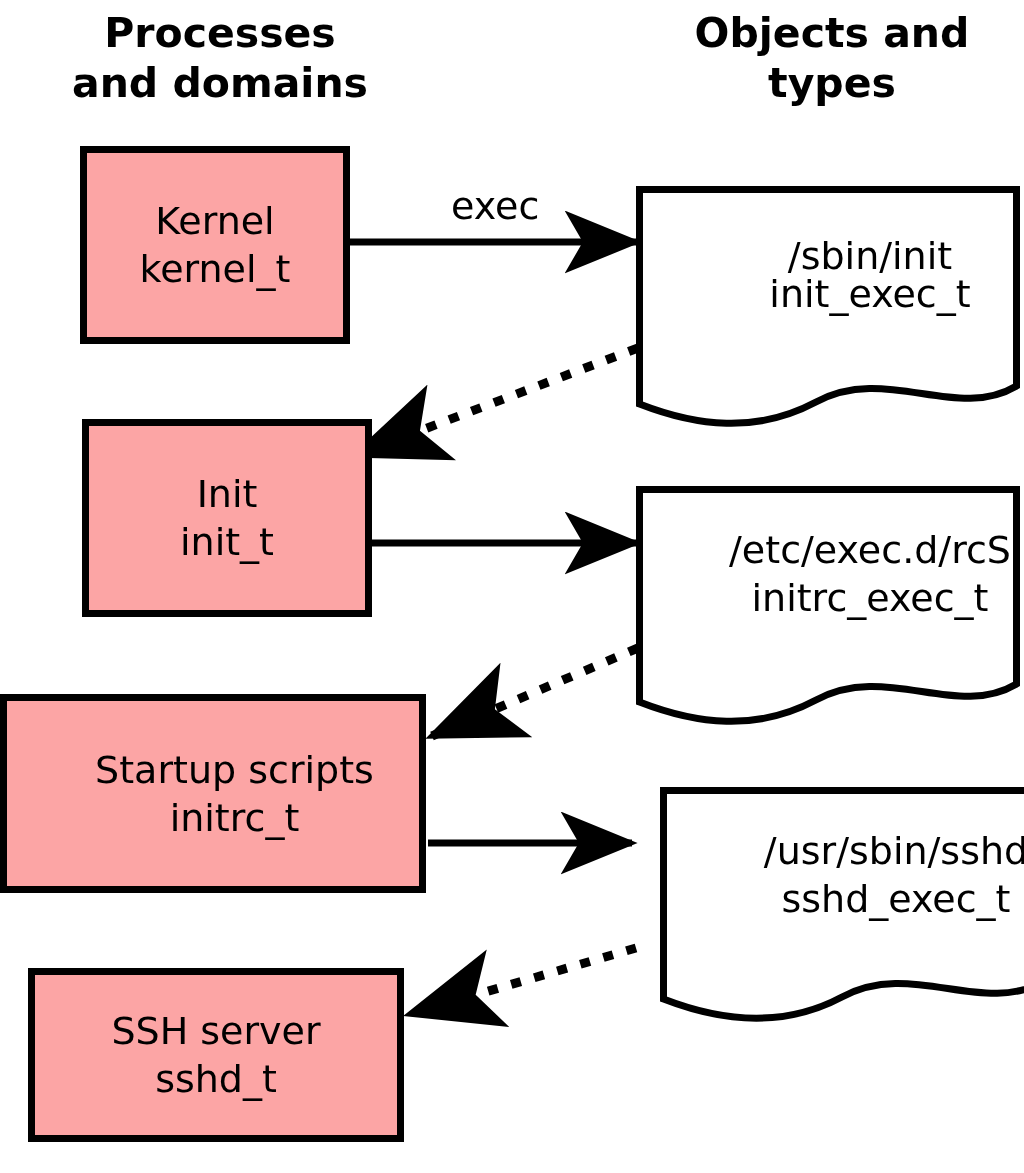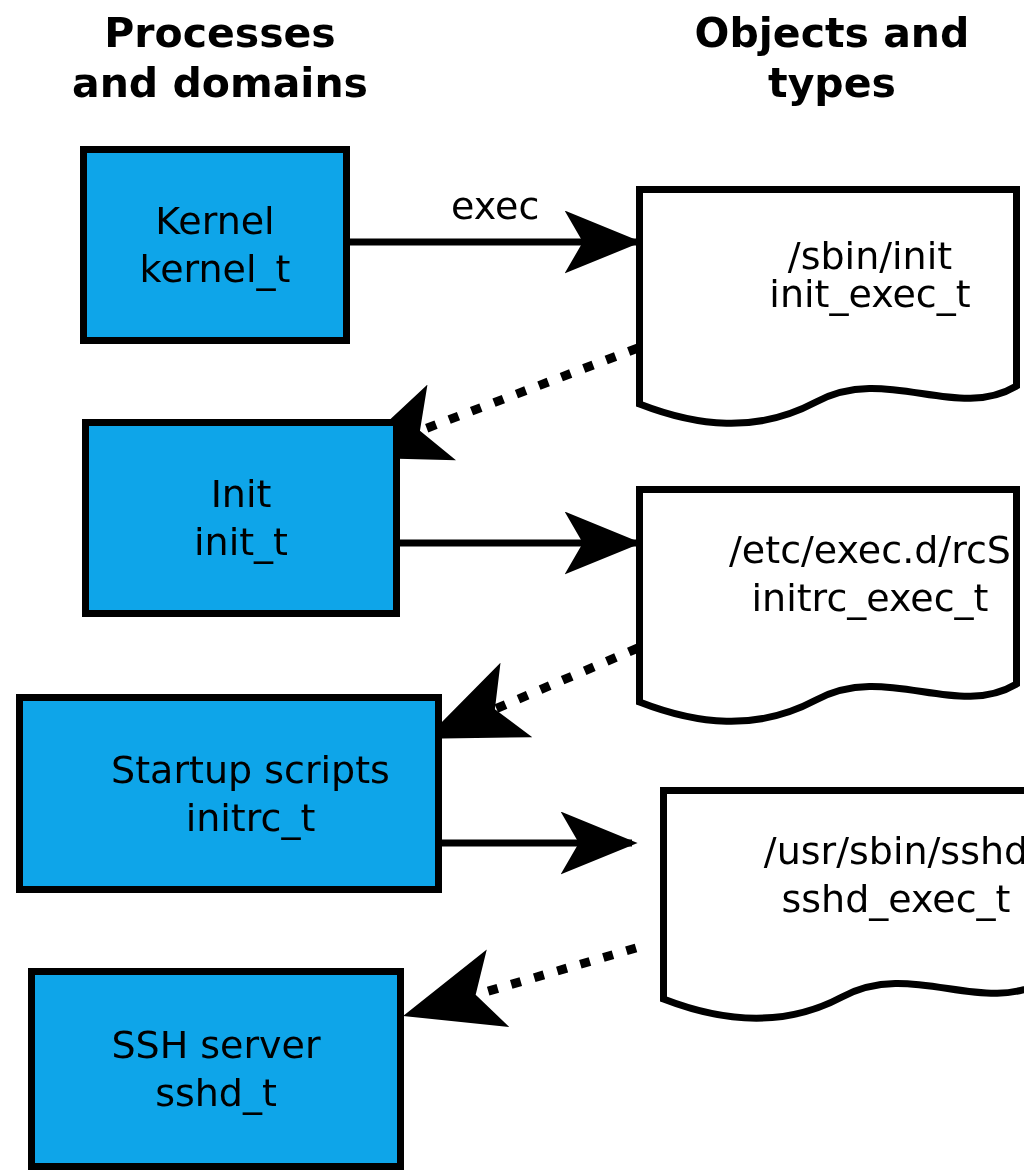--- a/index.html
+++ b/index.html
@@ -28,21 +28,21 @@
     white-space: pre-line;
   }
   #title-left  { left: 40px;  top: 8px;  width: 360px; }
   #title-right { left: 640px; top: 8px;  width: 384px; }
 
   
   .proc-box {
     position: absolute;
     box-sizing: border-box;
     border: 7px solid #000000;
-    background: #0ea5e9;
+    background: #fca5a5;
     display: flex;
     flex-direction: column;
     align-items: center;
     justify-content: center;
   }
   .proc-box .line {
     font-family: "DejaVu Sans", sans-serif;
     font-size: 38px;
     line-height: 48px;
     color: #000000;
@@ -123,31 +123,31 @@
     <line x1="636" y1="948" x2="410" y2="1014" stroke="#000000" stroke-width="9" stroke-linecap="butt" stroke-dasharray="10 14" marker-end="url(#arrowhead-dot)"></line>
   </svg>
 
   <div class="edge-label" style="left:443px; top:184px;margin-left:8px;">exec</div>
 
   <div class="proc-box" style="left:80px; top:146px; width:270px; height:198px;">
     <div class="line">Kernel</div>
     <div class="line">kernel_t</div>
   </div>
 
-  <div class="proc-box" style="left:82px; top:419px; width:318px; height:198px;">
+  <div class="proc-box" style="left:82px; top:419px; width:290px; height:198px;">
     <div class="line">Init</div>
     <div class="line">init_t</div>
   </div>
 
-  <div class="proc-box" style="left:16px; top:694px; width:426px; height:199px;padding-left:43px;">
+  <div class="proc-box" style="left:0; top:694px; width:426px; height:199px;padding-left:43px;">
     <div class="line">Startup scripts</div>
     <div class="line">initrc_t</div>
   </div>
 
-  <div class="proc-box" style="left:28px; top:968px; width:376px; height:202px;">
+  <div class="proc-box" style="left:28px; top:968px; width:376px; height:174px;">
     <div class="line">SSH server</div>
     <div class="line">sshd_t</div>
   </div>
 
   <div class="obj-shape" style="left:636px; top:186px; width:384px; height:244px;">
     <svg width="384" height="244" viewBox="0 0 384 244">
       <path d="M3.5,3.5 L380.5,3.5 L380.5,200 C320,236 250,178 180,216 C120,248 60,240 3.5,218 Z" fill="#ffffff" stroke="#000000" stroke-width="7" stroke-linejoin="miter"></path>
     </svg>
     <div class="obj-text" style="top:46px;">/sbin/init</div>
     <div class="obj-text" style="top:84px;text-align:center;">init_exec_t</div>

